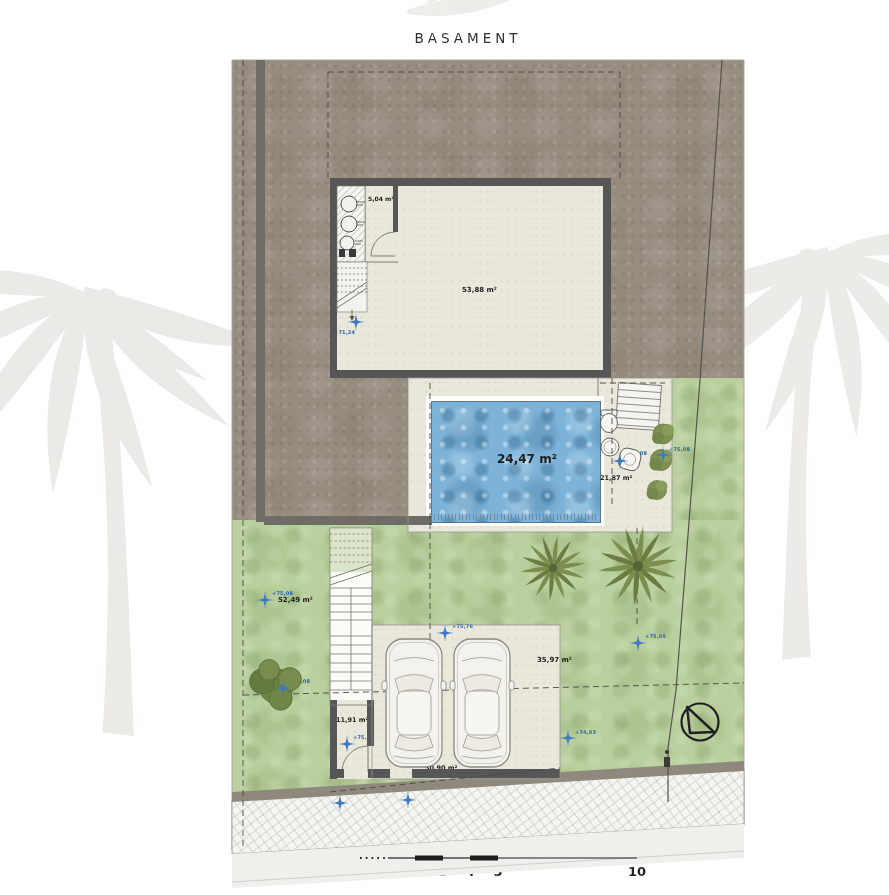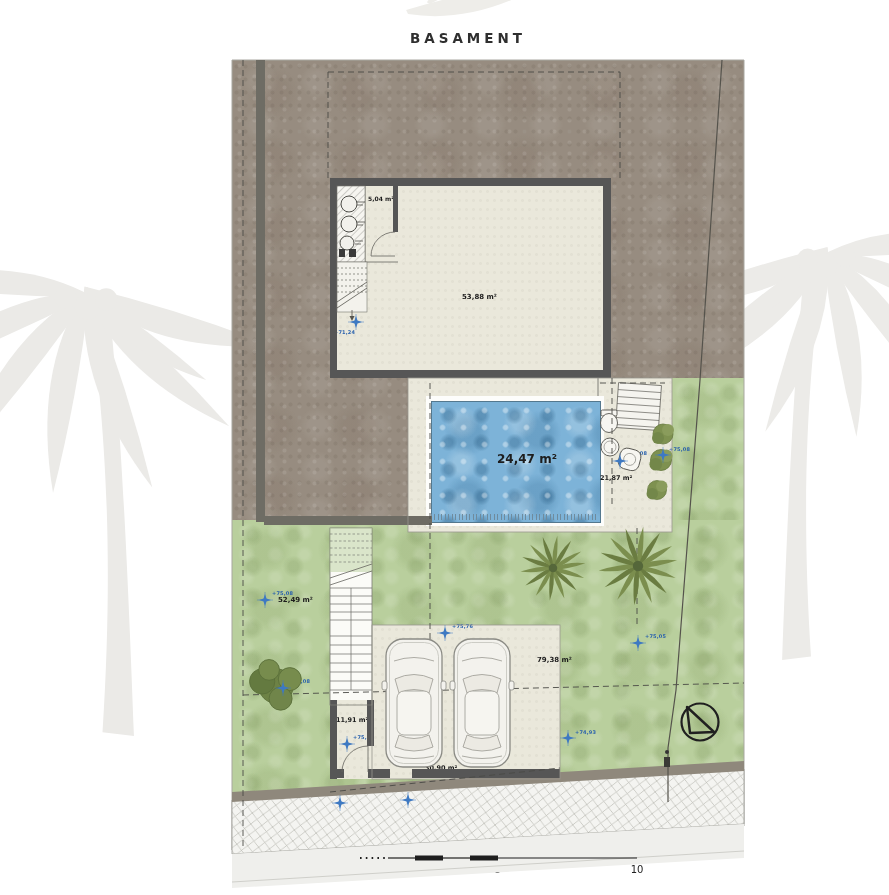--- a/index.html
+++ b/index.html
@@ -1,21 +1,21 @@
 <!DOCTYPE html>
 <html><head>
 <meta charset="utf-8">
 <style>
   html,body{margin:0;padding:0;background:#ffffff;}
   #app{position:relative;width:889px;height:895px;overflow:hidden;background:#ffffff;
        font-family:"DejaVu Sans",sans-serif;}
   .abs{position:absolute;}
   
   .title{position:absolute;left:312px;top:30px;width:312px;text-align:center;
-         font-size:13.5px;font-weight:700;letter-spacing:4px;color:#2f2f2f;}
+         font-size:13.5px;font-weight:400;letter-spacing:4px;color:#2f2f2f;}
   
   .terrain{left:232px;top:60px;width:512px;height:460px;background-color:#978c80;
     background-image:
       radial-gradient(circle, rgba(255,255,255,.10) 0 1.5px, transparent 2.5px),
       radial-gradient(circle, rgba(70,58,46,.10) 0 1.5px, transparent 2.5px),
       radial-gradient(circle, rgba(255,255,255,.07) 0 9px, transparent 18px),
       radial-gradient(circle, rgba(120,105,90,.16) 0 14px, transparent 26px);
     background-size:15px 11px,9px 13px,57px 43px,83px 67px;}
   .grass{background-color:#b9cf9d;
     background-image:
@@ -40,21 +40,21 @@
       radial-gradient(circle, rgba(255,255,255,.38) 0 1.8px, transparent 3.6px),
       radial-gradient(circle, rgba(23,74,112,.30) 0 4px, transparent 9px),
       radial-gradient(circle, rgba(255,255,255,.18) 0 8px, transparent 17px),
       radial-gradient(circle, rgba(40,95,135,.22) 0 12px, transparent 23px);
     background-size:21px 17px,33px 27px,59px 41px,71px 63px;}
   .pool-grate{left:431px;top:514px;width:168px;height:6px;
     background-image:repeating-linear-gradient(90deg,#6f8b9d 0 1px,transparent 1px 3.5px);}
   
   .lbl{position:absolute;font-weight:bold;color:#1d1d1d;white-space:nowrap;}
   .lvl{position:absolute;color:#2b62ad;font-size:5px;font-weight:bold;white-space:nowrap;letter-spacing:.2px;}
-  .slbl{position:absolute;top:864px;font-size:10px;font-weight:normal;color:#222;transform:translateX(-50%);}
+  .slbl{position:absolute;top:864px;font-size:13px;font-weight:bold;color:#222;transform:translateX(-50%);}
   .limit{position:absolute;left:237px;top:812px;font-size:4.5px;color:#44423c;font-weight:bold;
          transform:rotate(-90deg);transform-origin:left top;letter-spacing:.5px;}
   svg.overlay{position:absolute;left:0;top:0;pointer-events:none;}
 </style>
 </head>
 <body>
 
 <div id="app">
 
   <svg class="overlay" width="889" height="895" style="z-index:0">
@@ -309,25 +309,25 @@
       <path d="M360 858 H386" stroke-width="1.8" stroke-dasharray="1.6 4.2"></path>
       <path d="M388 858 H415" stroke-width="1.2"></path>
       <rect x="415" y="855.5" width="28" height="5" fill="#1e1e1e" stroke="none"></rect>
       <path d="M443 858 H470" stroke-width="1.2"></path>
       <rect x="470" y="855.5" width="28" height="5" fill="#1e1e1e" stroke="none"></rect>
       <path d="M498 858 H637" stroke-width="1.2"></path>
     </g>
   </svg>
 
   <div class="lbl" style="left:368px;top:195px;font-size:6px">5,04 m²</div>
-  <div class="lbl" style="left:462px;top:293px;font-size:7px">53,88 m²</div>
+  <div class="lbl" style="left:462px;top:286px;font-size:7px">53,88 m²</div>
   <div class="lbl" style="left:497px;top:452px;font-size:12px">24,47 m²</div>
   <div class="lbl" style="left:600px;top:474px;font-size:6.5px">21,87 m²</div>
   <div class="lbl" style="left:278px;top:596px;font-size:7px">52,49 m²</div>
-  <div class="lbl" style="left:537px;top:656px;font-size:7px">79,38 m²</div>
+  <div class="lbl" style="left:537px;top:656px;font-size:7px">35,97 m²</div>
   <div class="lbl" style="left:336px;top:716px;font-size:6.5px">11,91 m²</div>
   <div class="lbl" style="left:425px;top:764px;font-size:6.5px">30,90 m²</div>
 
   <div class="lvl" style="left:334px;top:329px">+71,24</div>
   <div class="lvl" style="left:626px;top:450px">+75,08</div>
   <div class="lvl" style="left:669px;top:446px">+75,08</div>
   <div class="lvl" style="left:272px;top:590px">+75,08</div>
   <div class="lvl" style="left:452px;top:623px">+75,76</div>
   <div class="lvl" style="left:353px;top:734px">+75,48</div>
   <div class="lvl" style="left:575px;top:729px">+74,93</div>

